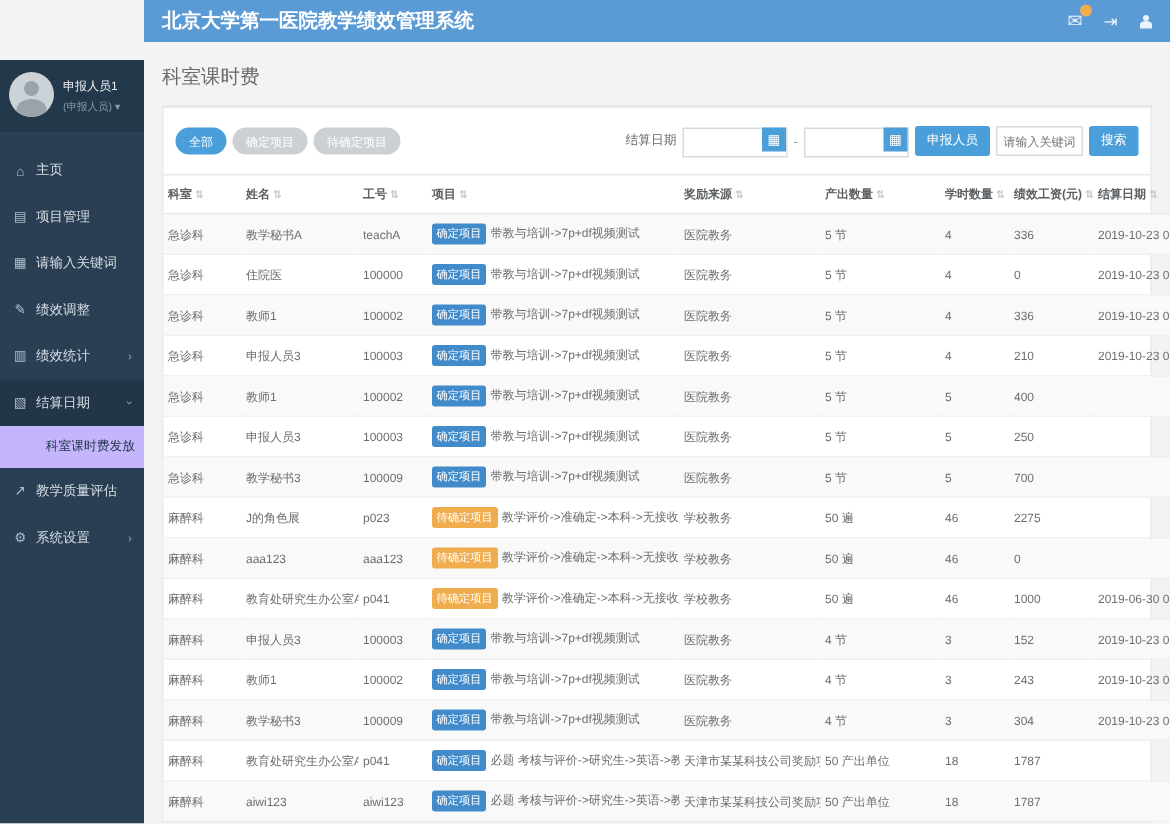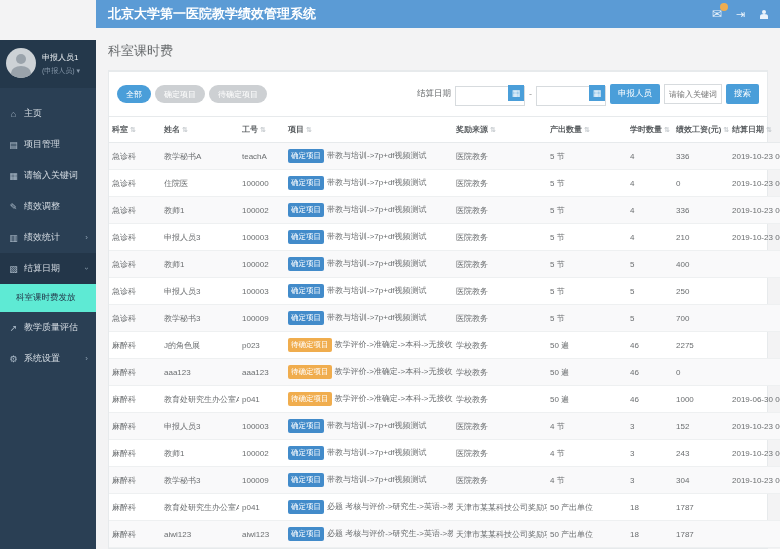--- a/index.html
+++ b/index.html
@@ -17,21 +17,21 @@
   .user-name { color:#ecf0f3; font-size:8px; }
   .user-role { color:#8a9bad; font-size:7px; margin-top:3px; }
   .nav { list-style:none; padding-top:10px; flex:1; }
   .nav-item { color:#d6dde4; font-size:9px; padding:9px 8px; display:flex; align-items:center; gap:5px; cursor:pointer; position:relative; }
   .nav-item .nav-icon { font-size:9px; color:#aebdcb; width:11px; text-align:center; }
   .nav-item .chev { margin-left:auto; color:#8fa2b3; font-size:8px; }
   .chev.down { display:inline-block; transform:rotate(90deg); }
   .nav-item.open { background:#233649; }
   .submenu { list-style:none; background:#233649; }
   .submenu li { font-size:8.5px; color:#9fb1c1; padding:8px 6px 8px 16px; cursor:pointer; }
-  .submenu li.active { background:#5eead4; color:#233649; }
+  .submenu li.active { background:#c4b5fd; color:#233649;text-align:right; }
 
   
   .main { flex:1; display:flex; flex-direction:column; min-width:0; }
   .topbar { height:28px; background:#5b9bd5; display:flex; align-items:center; padding:0 12px; flex-shrink:0; }
   .brand-title { color:#ffffff; font-size:13px; font-weight:bold; line-height:1.2; }
   .brand-sub { color:#d8e9f8; font-size:7.5px; }
   .topbar-right { margin-left:auto; display:flex; align-items:center; gap:14px; }
   .msg-wrap { position:relative; color:#eaf3fb; font-size:12px; cursor:pointer; }
   .msg-badge { position:absolute; top:-4px; right:-6px; width:8px; height:8px; border-radius:50%; background:#f0ad4e; }
   .logout { color:#eaf3fb; font-size:11px; cursor:pointer; }

